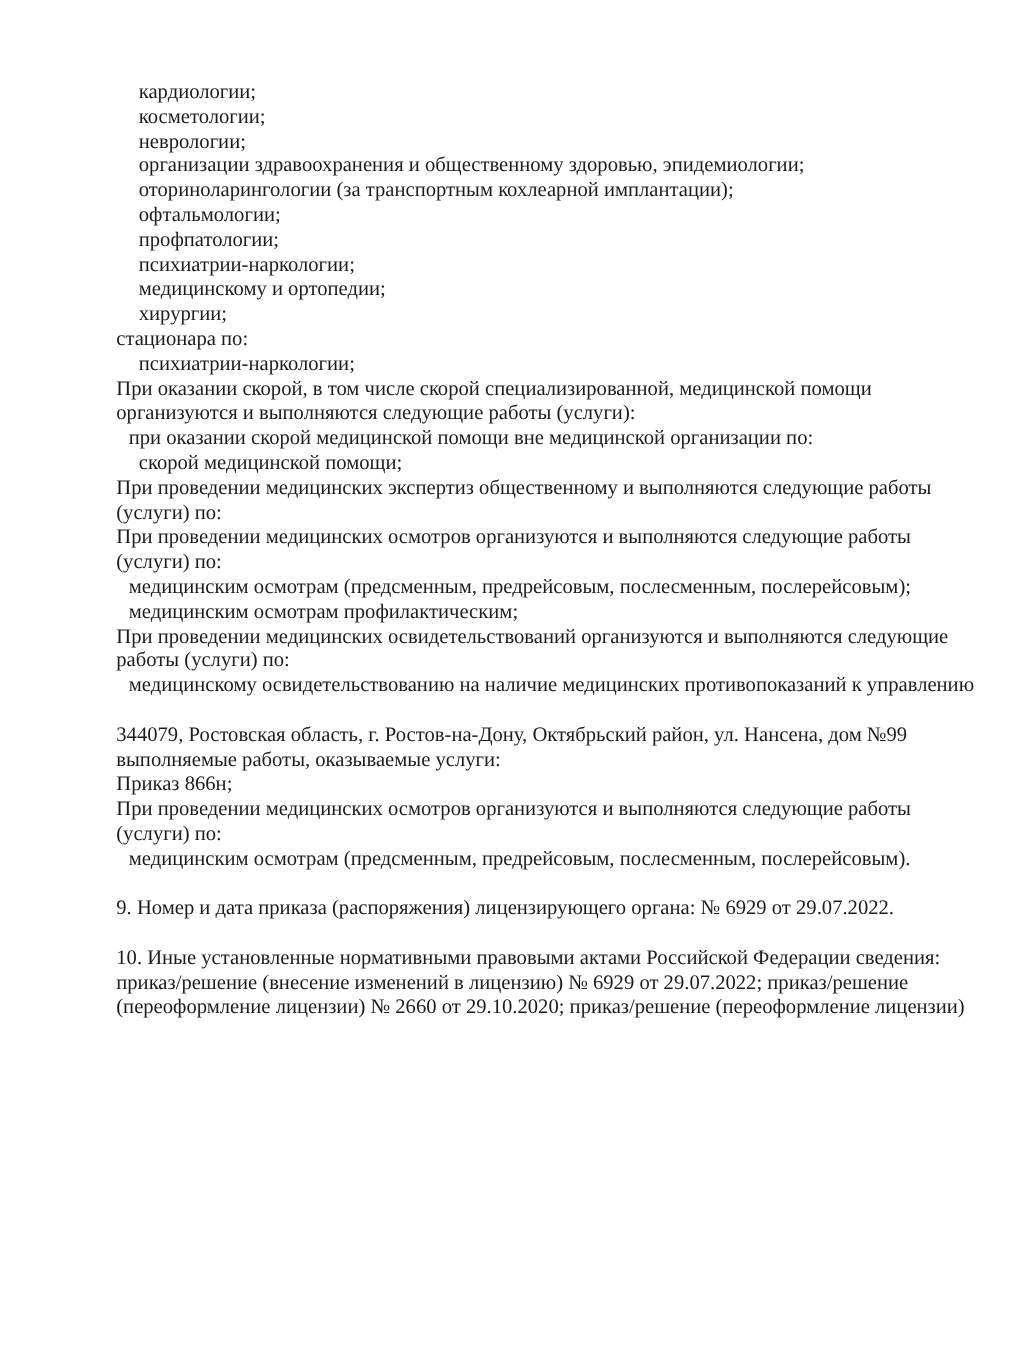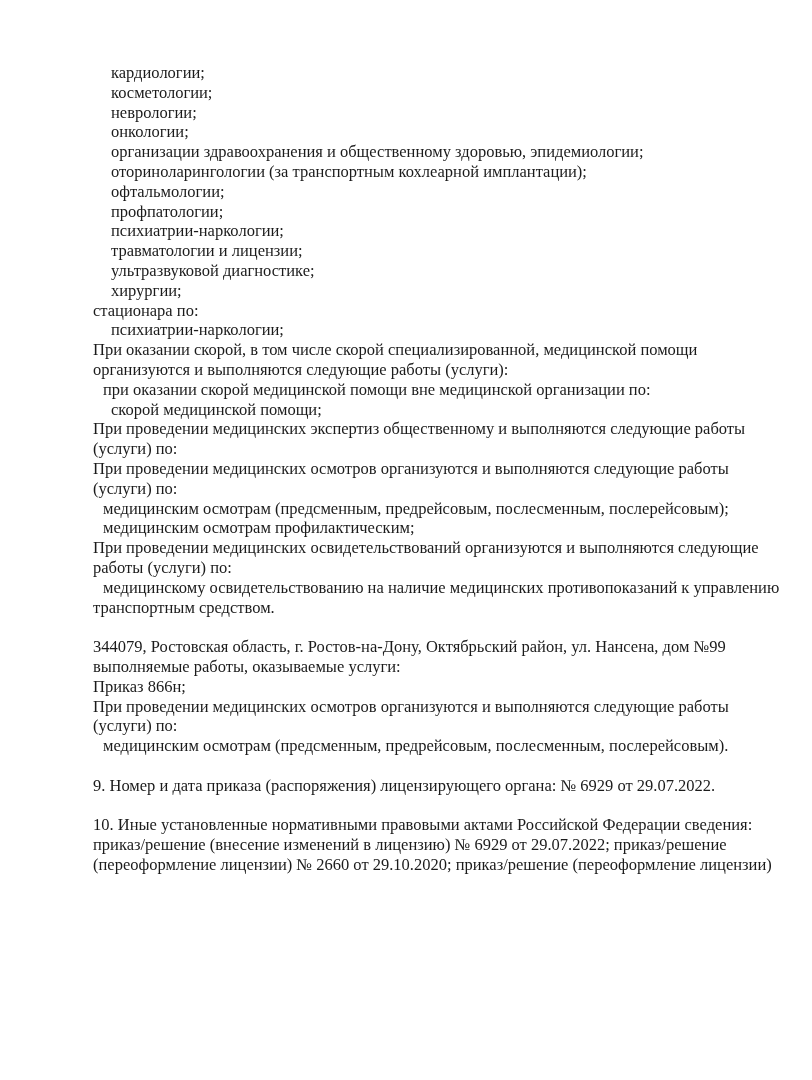--- a/index.html
+++ b/index.html
@@ -34,35 +34,33 @@
 
 <main class="page">
   <div class="text-block">
 
       <div class="line indent-2">кардиологии;</div>
 
       <div class="line indent-2">косметологии;</div>
 
       <div class="line indent-2">неврологии;</div>
 
-      <div class="line indent-2">онкологии;</div>
 
       <div class="line indent-2">организации здравоохранения и общественному здоровью, эпидемиологии;</div>
 
       <div class="line indent-2">оториноларингологии (за транспортным кохлеарной имплантации);</div>
 
       <div class="line indent-2">офтальмологии;</div>
 
       <div class="line indent-2">профпатологии;</div>
 
       <div class="line indent-2">психиатрии-наркологии;</div>
 
-      <div class="line indent-2">травматологии и лицензии;</div>
+      <div class="line indent-2">медицинскому и ортопедии;</div>
 
-      <div class="line indent-2">ультразвуковой диагностике;</div>
 
       <div class="line indent-2">хирургии;</div>
 
 
       <div class="line indent-0">стационара по:</div>
 
       <div class="line indent-2">психиатрии-наркологии;</div>
 
       <div class="line indent-0">При оказании скорой, в том числе скорой специализированной, медицинской помощи</div>
 
@@ -85,21 +83,20 @@
       <div class="line indent-1">медицинским осмотрам (предсменным, предрейсовым, послесменным, послерейсовым);</div>
 
       <div class="line indent-1">медицинским осмотрам профилактическим;</div>
 
       <div class="line indent-0">При проведении медицинских освидетельствований организуются и выполняются следующие</div>
 
       <div class="line indent-0">работы (услуги) по:</div>
 
       <div class="line indent-1">медицинскому освидетельствованию на наличие медицинских противопоказаний к управлению</div>
 
-      <div class="line indent-0">транспортным средством.</div>
 
       <div class="line indent-0"></div>
 
       <div class="line indent-0">344079, Ростовская область, г. Ростов-на-Дону, Октябрьский район, ул. Нансена, дом №99</div>
 
       <div class="line indent-0">выполняемые работы, оказываемые услуги:</div>
 
       <div class="line indent-0">Приказ 866н;</div>
 
       <div class="line indent-0">При проведении медицинских осмотров организуются и выполняются следующие работы</div>

